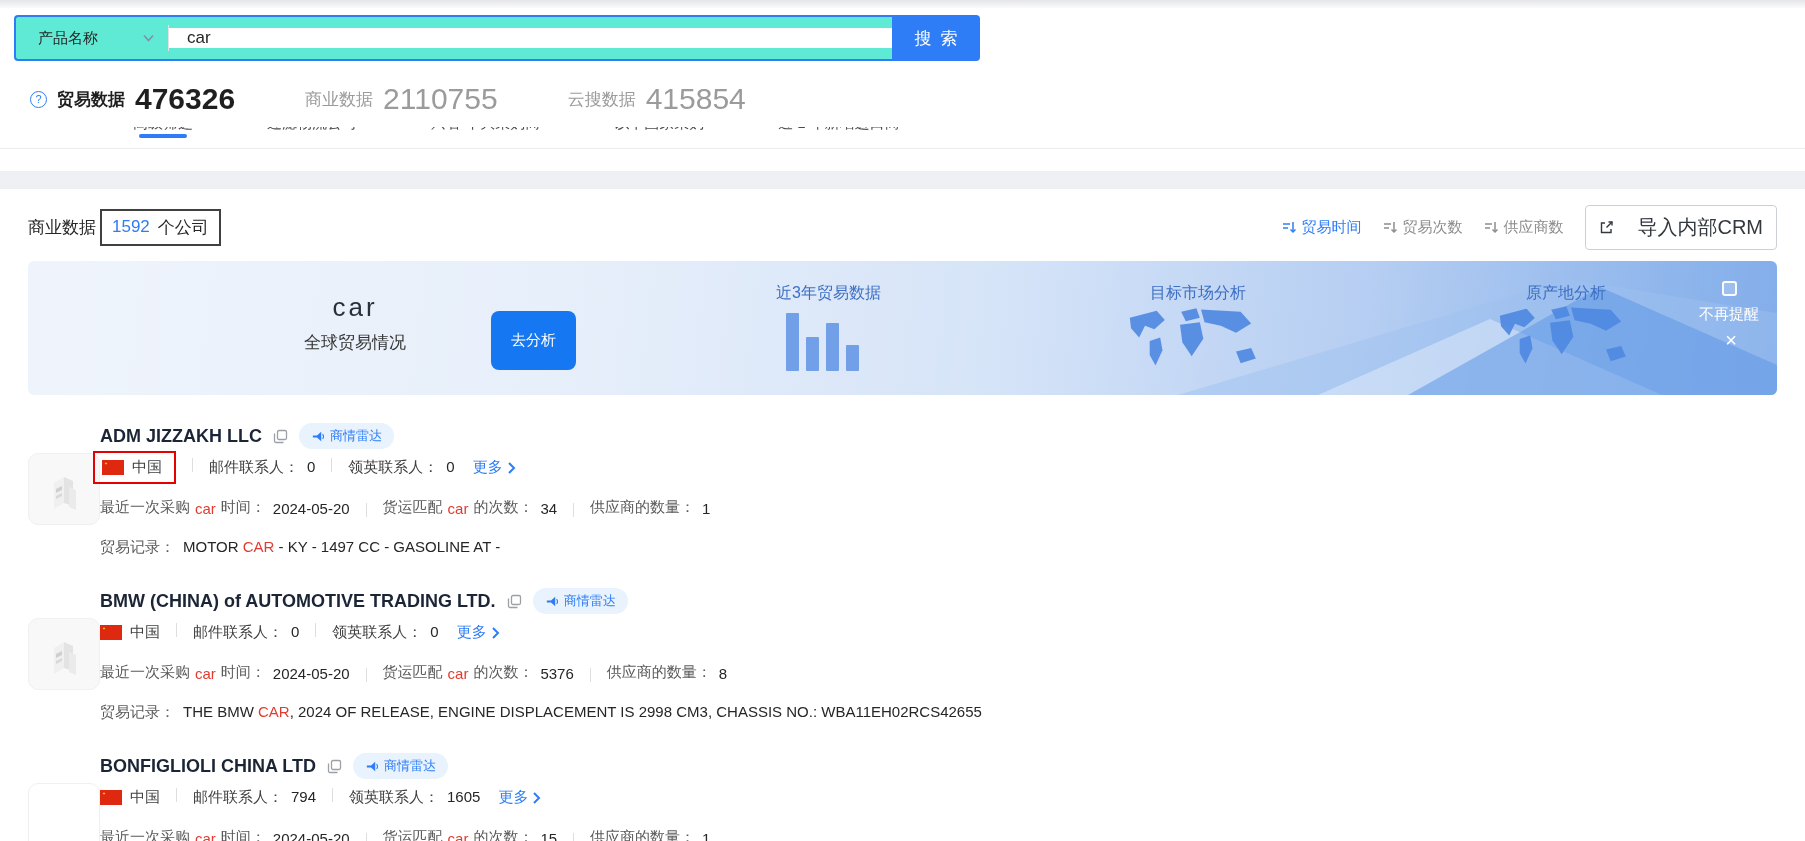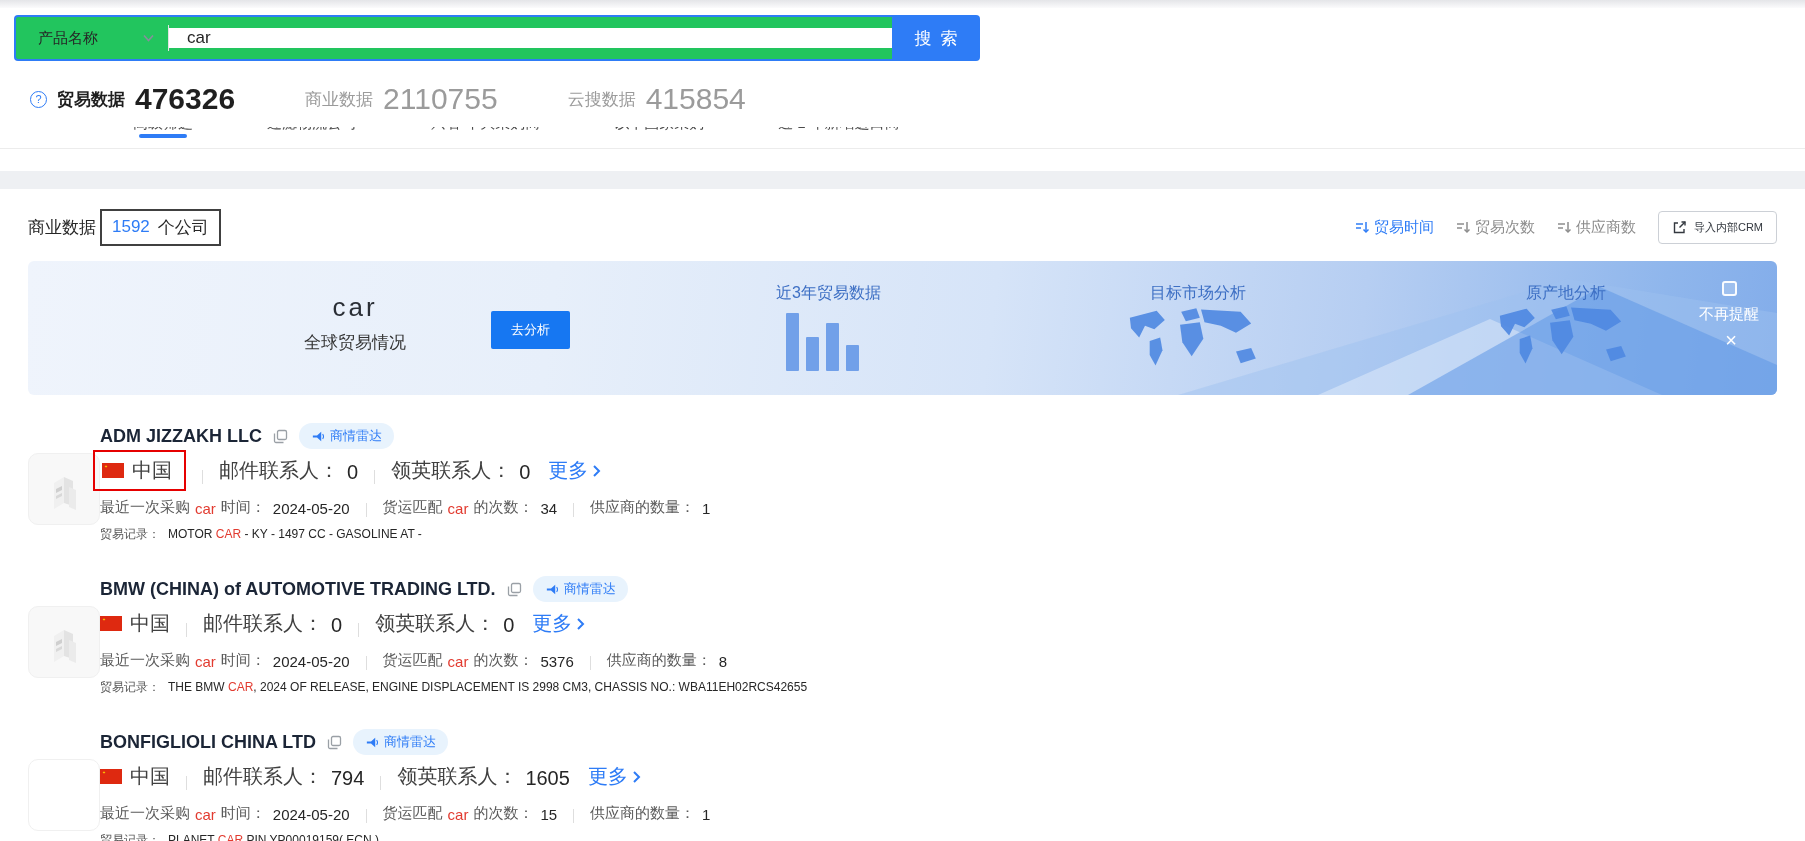--- a/index.html
+++ b/index.html
@@ -4,21 +4,21 @@
 <style>
   * { margin:0; padding:0; box-sizing:border-box; }
   html,body { width:1805px; height:841px; overflow:hidden; background:#fff;
     font-family:"Liberation Sans","DejaVu Sans",sans-serif; color:#262626; }
 
   
   .top-strip { height:8px; background:linear-gradient(#e4e5e8,#fbfbfc); }
   .header { background:#fff; }
   .search-row { display:flex; margin:7px 0 0 14px; height:46px; }
   .search-box { display:flex; align-items:center; width:878px; height:46px;
-    border:2px solid #2e7cf6; border-right:none; border-radius:4px 0 0 4px; background:#22c55e; }
+    border:2px solid #2e7cf6; border-right:none; border-radius:4px 0 0 4px; background:#5eead4; }
   .dropdown { display:flex; align-items:center; justify-content:space-between;
     width:152px; padding:0 14px 0 22px; cursor:pointer; font-size:15px; color:#262626; }
   .vline { width:1px; height:26px; background:#e2e2e2; }
   .search-input { flex:1; border:none; outline:none; font-size:17px; padding:0 18px;
     color:#262626; font-family:inherit; }
   .search-btn { width:88px; height:46px; background:#2e7cf6; color:#fff; border:none;
     border-radius:0 4px 4px 0; font-size:17px; letter-spacing:9px; padding-left:9px;
     cursor:pointer; font-family:inherit; }
 
   .stats-row { display:flex; align-items:center; gap:70px; margin:24px 0 0 30px; height:28px; }
@@ -48,34 +48,34 @@
   .result-row { display:flex; align-items:center; justify-content:space-between; height:44px; }
   .result-left { display:flex; align-items:center; font-size:17px; }
   .red-box-count { display:inline-flex; align-items:center; border:2px solid #404040;
     padding:5px 10px; margin-left:4px; }
   .count-num { color:#2e7cf6; }
   .count-unit { color:#262626; margin-left:8px; }
   .result-right { display:flex; align-items:center; gap:22px; }
   .sort-item { display:flex; align-items:center; gap:5px; font-size:15px;
     color:#8c8c8c; cursor:pointer; }
   .sort-item.active { color:#2e7cf6; }
-  .import-btn { display:flex; align-items:center; gap:7px; border:1px solid #ccd0d6;
-    border-radius:4px; background:#fff; padding:8px 13px; font-size:11px; color:#33383f;
+  .import-btn { display:flex; align-items:center; gap:23px; border:1px solid #ccd0d6;
+    border-radius:4px; background:#fff; padding:8px 13px; font-size:20px; color:#33383f;
     cursor:pointer; font-family:inherit; }
 
   
   .banner { position:relative; margin-top:12px; height:134px; border-radius:6px;
     overflow:hidden;
     background:linear-gradient(97deg,#eff4fc 0%,#e7effa 30%,#d6e4f8 55%,#b6cef2 76%,#8fb6ec 93%,#83adea 100%); }
   .banner-deco { position:absolute; inset:0; }
   .banner-left { position:absolute; left:222px; top:31px; width:210px; text-align:center; }
   .banner-kw { font-size:26px; letter-spacing:3px; color:#2b2f36; }
   .banner-sub { font-size:17px; color:#333; margin-top:8px; }
   .analyze-btn { position:absolute; left:463px; top:50px; background:#1677f2; color:#fff;
-    border:none; border-radius:2px; padding:10px 20px; font-size:13px; cursor:pointer;
+    border:none; border-radius:8px; padding:20px 20px; font-size:15px; cursor:pointer;
     font-family:inherit; }
   .banner-col-title { position:absolute; font-size:16px; color:#3d6fc4; }
   .bars { position:absolute; left:758px; top:48px; display:flex; align-items:flex-end; gap:7px; height:62px; }
   .bars i { display:block; width:13px; background:#5e93e6; opacity:.85; border-radius:1px; }
   .map { position:absolute; opacity:.9; }
   .dismiss { position:absolute; right:18px; top:20px; display:flex; align-items:center;
     gap:9px; color:#fff; font-size:15px;flex-direction:column; }
   .dismiss .cb { width:15px; height:15px; border:2px solid rgba(255,255,255,.95);
     border-radius:3px; background:rgba(255,255,255,.18); cursor:pointer; }
   .dismiss .x { font-size:20px; line-height:15px; cursor:pointer; margin-left:4px; }
@@ -84,32 +84,32 @@
   .company { display:flex; margin-top:28px; }
   .thumb { flex:0 0 72px; width:72px; height:72px; margin-top:30px; border-radius:10px;
     background:#f8f8f8; border:1px solid #f0f0f0; display:flex; align-items:center;
     justify-content:center; }
   .thumb.empty { background:#fff; }
   .cbody { display:flex; flex-direction:column; gap:9px; }
   .name-row { display:flex; align-items:center; gap:11px; }
   .cname { font-size:18px; font-weight:700; color:#1b2536; cursor:pointer; }
   .badge { display:flex; align-items:center; gap:6px; background:#e8f3fd;
     border-radius:13px; padding:4px 12px; color:#2e7cf6; font-size:13px; cursor:pointer; }
-  .info-row { display:flex; align-items:flex-end; font-size:20px; color:#404040; height:26px; }
+  .info-row { display:flex; align-items:flex-start; font-size:15px; color:#404040; height:26px; }
   .country { display:inline-flex; align-items:center; gap:8px; }
   .red-annot { border:2px solid #e60000; padding:5px 12px 5px 7px; margin:-7px 0 -7px -7px;
     display:inline-flex; align-items:center; gap:8px; }
   .idiv { width:1px; height:14px; background:#dedede; margin:0 16px; }
   .cnt { color:#262626; margin-left:8px; }
   .more { display:flex; align-items:center; gap:4px; color:#2e7cf6; margin-left:18px;
     cursor:pointer; }
   .stat-row { display:flex; align-items:flex-end; font-size:15px; color:#5a5a5a; height:24px; }
   .stat-row .val { color:#262626; margin-left:7px; }
   .kw { color:#e23b30; margin:0 5px; }
-  .record-row { font-size:12px; color:#262626; height:22px; }
+  .record-row { font-size:15px; color:#262626; height:22px;margin-top:12px; }
   .rlabel { color:#5a5a5a; margin-right:8px; }
   .rkw { color:#e23b30; }
   svg { display:block; }
 </style>
 </head>
 <body>
 
 <div class="top-strip"></div>
 
 <div class="header">

